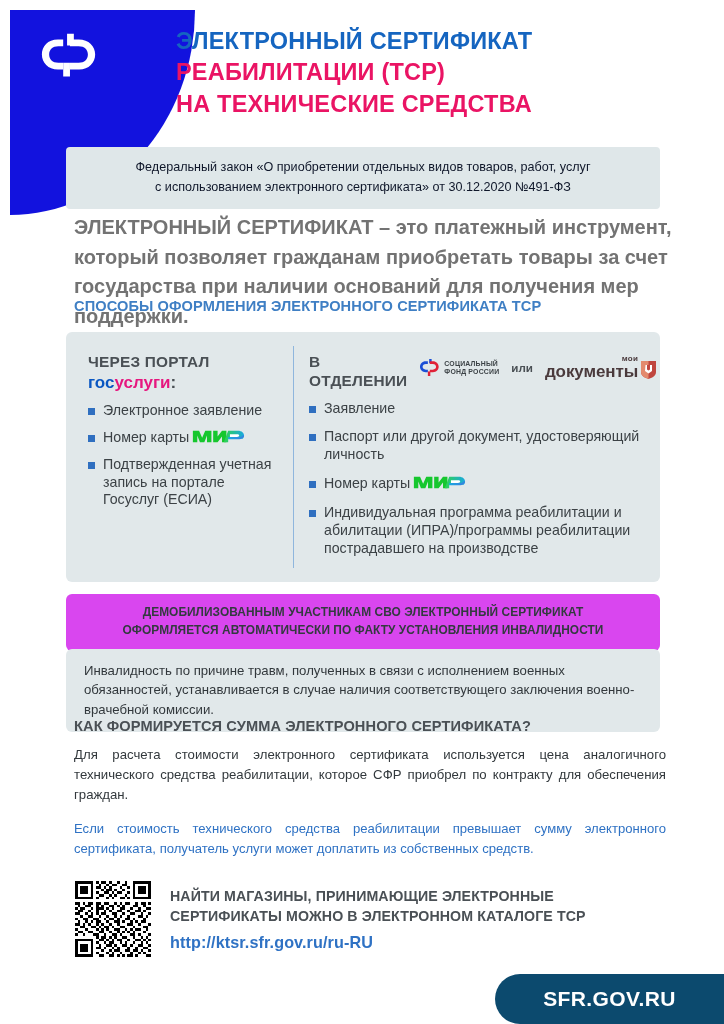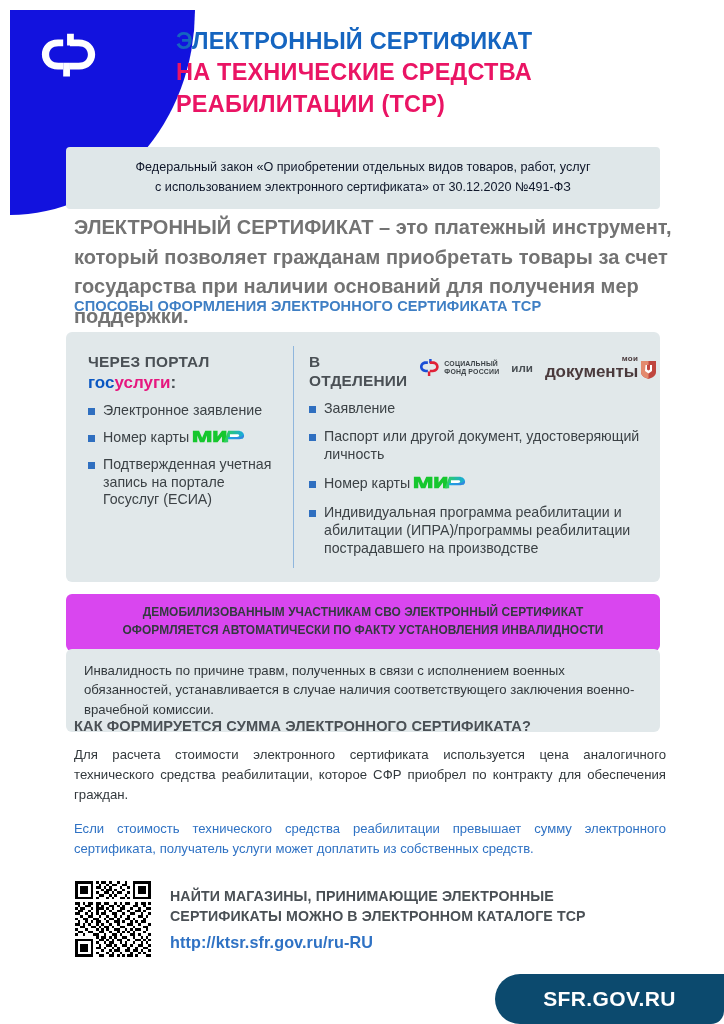--- a/index.html
+++ b/index.html
@@ -10,21 +10,20 @@
   body {
     font-family: "Liberation Sans", "DejaVu Sans", sans-serif;
     -webkit-font-smoothing: antialiased;
   }
   #poster {
     position: relative;
     width: 724px;
     height: 1024px;
     background: #ffffff;
     overflow: hidden;
-    border-radius: 13px;
   }
 
   
   .header {
     position: relative;
     height: 215px;
   }
   .corner-blue {
     position: absolute;
     left: 10px;
@@ -364,22 +363,22 @@
           <path d="M30 8 h7 v12 h-7 z"></path>
           <path d="M26 52 h7 v-14 h-7 z"></path>
           <path d="M20.5 14 C10 14 4 21 4 29.5 C4 38 10.5 45 20.5 45 L26 45 L26 38 L21 38 C15 38 11.5 34.5 11.5 29.5 C11.5 24.5 15 21 21 21 L26 21 L26 14 Z"></path>
           <path d="M42 14 L33 14 L33 21 L42 21 C48 21 51.5 24.5 51.5 29.5 C51.5 34.5 48 38 42 38 L33 38 L33 45 L42.5 45 C52.5 45 59 38 59 29.5 C59 21 52.5 14 42 14 Z"></path>
         </g>
       </svg>
     </div>
 
     <div class="title-block">
       <div class="title-line blue">ЭЛЕКТРОННЫЙ СЕРТИФИКАТ</div>
+      <div class="title-line pink">РЕАБИЛИТАЦИИ (ТСР)</div>
       <div class="title-line pink">НА ТЕХНИЧЕСКИЕ СРЕДСТВА</div>
-      <div class="title-line pink">РЕАБИЛИТАЦИИ (ТСР)</div>
     </div>
   </div>
 
   <div class="law-box">
     <div>Федеральный закон «О приобретении отдельных видов товаров, работ, услуг</div>
     <div>с использованием электронного сертификата» от 30.12.2020 №491-ФЗ</div>
   </div>
 
   <div class="intro">ЭЛЕКТРОННЫЙ СЕРТИФИКАТ – это платежный инструмент, который позволяет гражданам приобретать товары за счет государства при наличии оснований для получения мер поддержки.</div>
 

